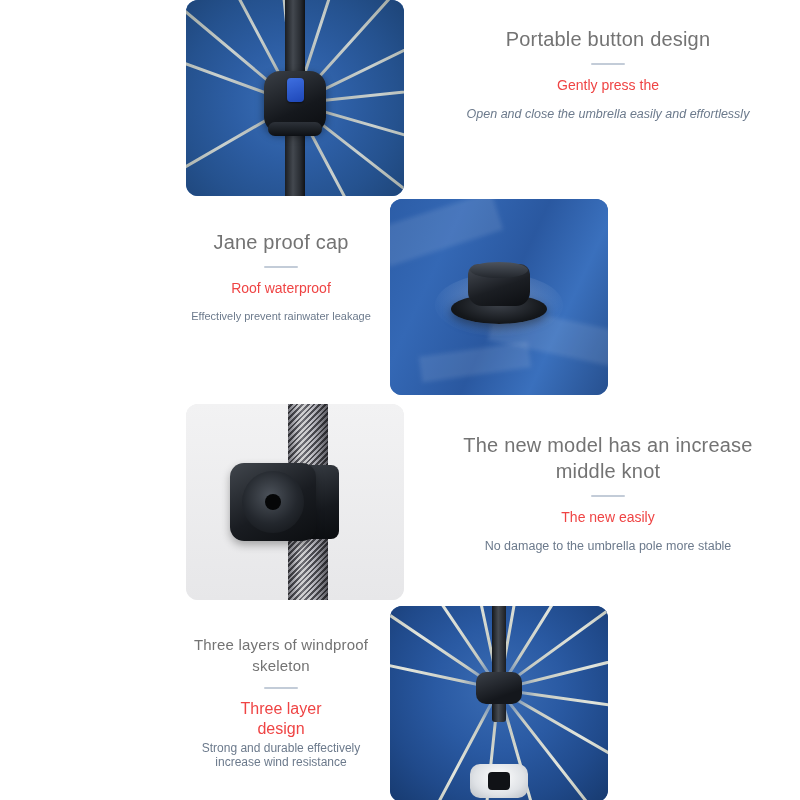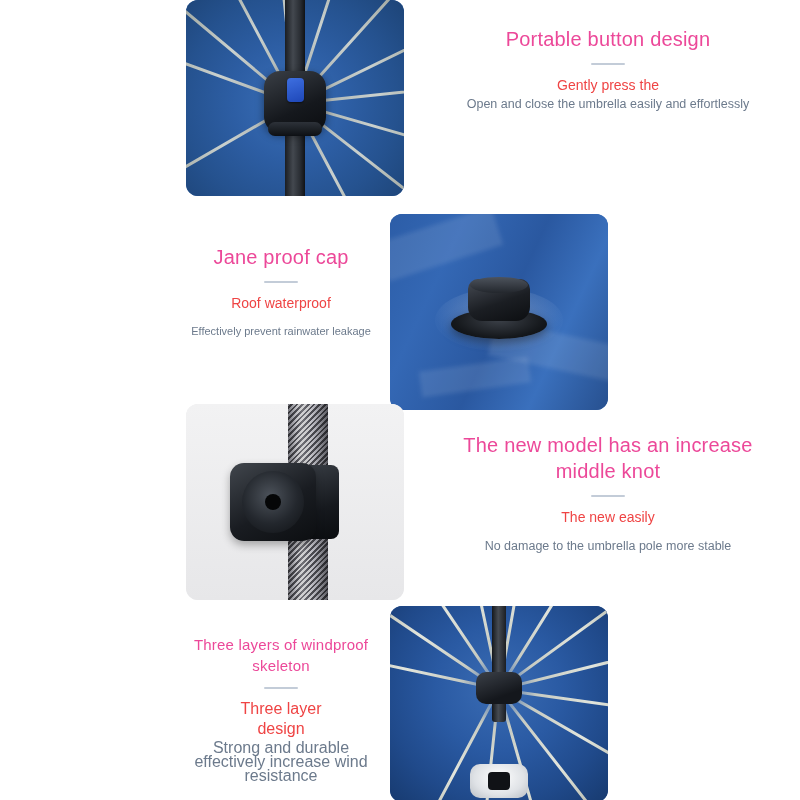--- a/index.html
+++ b/index.html
@@ -32,21 +32,21 @@
     overflow: hidden;
     position: relative;
     flex: none;
   }
   .text-col {
     flex: none;
     text-align: center;
     position: relative;
   }
   .title {
-    color: #ec4899;
+    color: #737373;
     font-size: 20px;
     line-height: 26px;
     font-weight: 400;
     letter-spacing: .2px;
   }
   .title.small {
     font-size: 15px;
     line-height: 21px;
   }
   .divider {
@@ -60,21 +60,21 @@
     color: #ef4444;
     font-size: 14px;
     line-height: 20px;
   }
   .sub1.tiny { font-size: 16px; }
   .sub2 {
     color: #6c7a8c;
     font-size: 12.5px;
     line-height: 19px;
   }
-  .sub2.xsmall { font-size: 16px; line-height: 14px; }
+  .sub2.xsmall { font-size: 12px; line-height: 14px; }
 
   
   .p1 { width: 218px; height: 196px; background: #2b5fa8; }
   .p1 .canopy {
     position: absolute; inset: 0;
     background:
       radial-gradient(circle at 48% 52%, #3a6fb8 0%, #2d5ea4 38%, #25528f 70%, #1d4477 100%);
   }
   .p1 .rib {
     position: absolute;
@@ -280,25 +280,25 @@
       <div class="rib" style="transform:rotate(150deg)"></div>
       <div class="pole"></div>
       <div class="hub"></div>
       <div class="btn"></div>
       <div class="collar"></div>
     </div>
     <div class="text-col" style="width:352px; padding-top:26px; margin-left:28px;">
       <div class="title">Portable button design</div>
       <div class="divider"></div>
       <div class="sub1">Gently press the</div>
-      <div class="sub2" style="">Open and close the umbrella easily and effortlessly</div>
+      <div class="sub2" style="margin-top:10px;font-style:italic;">Open and close the umbrella easily and effortlessly</div>
     </div>
   </div>
 
-  <div class="feature" style="left:186px; top:214px;">
+  <div class="feature" style="left:186px; top:199px;">
     <div class="text-col" style="width:190px; padding-top:30px;">
       <div class="title">Jane proof cap</div>
       <div class="divider"></div>
       <div class="sub1">Roof waterproof</div>
       <div class="sub2" style="margin-top:9px; font-size:11px;">Effectively prevent rainwater leakage</div>
     </div>
     <div class="photo p2" style="margin-left:14px;">
       <div class="fabric"></div>
       <div class="fold" style="left:-10px; top:10px; width:120px; height:40px; transform:rotate(-18deg);"></div>
       <div class="fold" style="left:100px; top:120px; width:140px; height:36px; transform:rotate(12deg);"></div>

